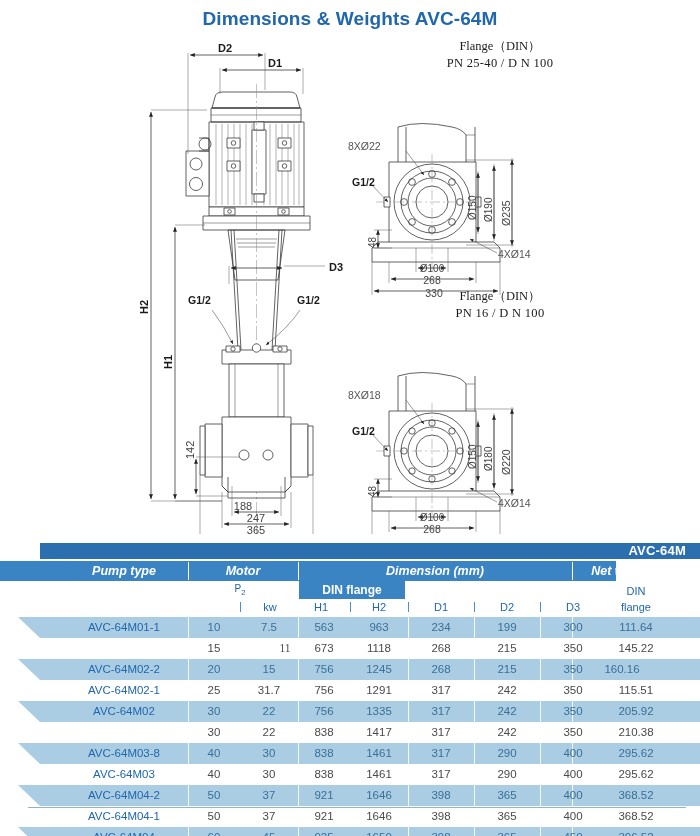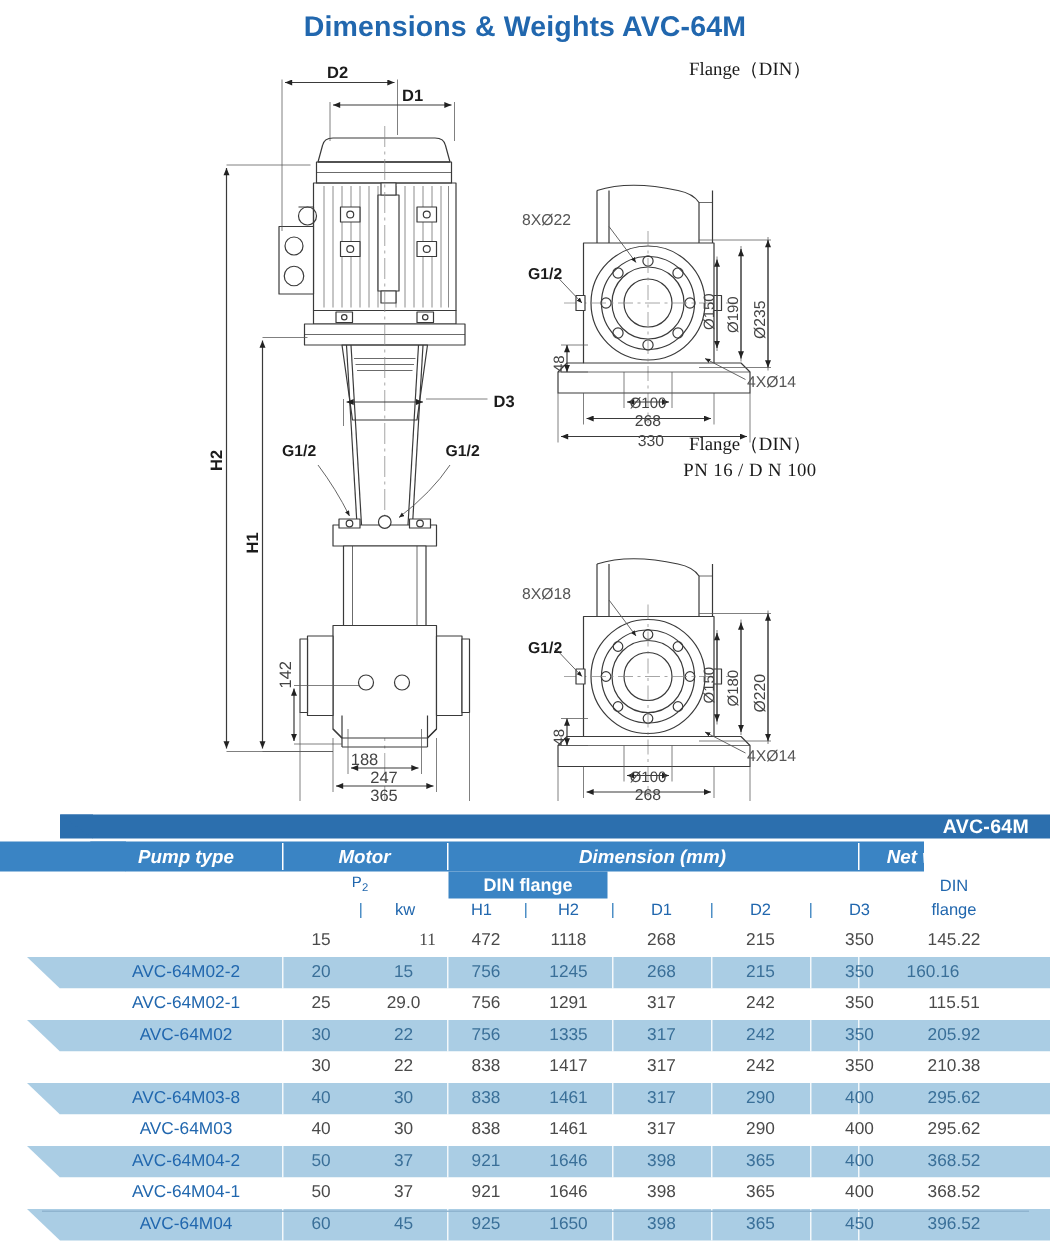--- a/index.html
+++ b/index.html
@@ -203,20 +203,21 @@
 <body>
 
 <div id="page">
 
   <div class="page-title">Dimensions &amp; Weights AVC-64M</div>
 
   <div class="drawing-area">
 
     <div class="flange-caption" style="left:390px; top:4px; width:220px;">
       <span>Flange（DIN）</span>
+      <span class="l2">PN 25-40 / D N 100</span>
     </div>
 
     <div class="flange-caption" style="left:390px; top:254px; width:220px;">
       <span>Flange（DIN）</span>
       <span class="l2">PN 16 / D N 100</span>
     </div>
 
     <svg class="svg-draw" width="700" height="500" viewBox="0 0 700 500">
       <defs>
         <marker id="ar" markerWidth="7" markerHeight="7" refX="6" refY="2.5" orient="auto" markerUnits="strokeWidth">
@@ -550,31 +551,50 @@
       <div class="tick" style="left:474px; top:21px;"></div>
       <div class="lbl" style="left:480px; top:20px; width:54px;">D2</div>
       <div class="tick" style="left:540px; top:21px;"></div>
       <div class="lbl" style="left:546px; top:20px; width:54px;">D3</div>
 
       <div class="lbl" style="left:572px; top:4px; width:128px;">DIN</div>
       <div class="lbl" style="left:572px; top:20px; width:128px;">flange</div>
     </div>
 
     <div class="rows" id="rows-host">
+        <div class="row alt">
+          <div class="rfill"></div>
+          <div class="rnotch"></div>
+          <div class="col-sep" style="left: 188px;"></div>
+          <div class="col-sep" style="left: 298px;"></div>
+          <div class="col-sep" style="left: 408px;"></div>
+          <div class="col-sep" style="left: 474px;"></div>
+          <div class="col-sep" style="left: 540px;"></div>
+          <div class="col-sep" style="left: 572px;"></div>
+          <div class="cell name" style="left: 60px; width: 128px;">AVC-64M01-1</div>
+          <div class="cell num" style="left: 188px; width: 52px;">10</div>
+          <div class="cell num" style="left: 240px; width: 58px;">7.5</div>
+          <div class="cell num" style="left: 298px; width: 52px;">563</div>
+          <div class="cell num" style="left: 350px; width: 58px;">963</div>
+          <div class="cell num" style="left: 408px; width: 66px;">234</div>
+          <div class="cell num" style="left: 474px; width: 66px;">199</div>
+          <div class="cell num" style="left: 540px; width: 66px;">300</div>
+          <div class="cell num" style="left: 572px; width: 128px;">111.64</div>
+        </div>
         <div class="row plain">
           <div class="rfill"></div>
           <div class="col-sep" style="left: 188px;"></div>
           <div class="col-sep" style="left: 298px;"></div>
           <div class="col-sep" style="left: 408px;"></div>
           <div class="col-sep" style="left: 474px;"></div>
           <div class="col-sep" style="left: 540px;"></div>
           <div class="col-sep" style="left: 572px;"></div>
           <div class="cell num" style="left: 188px; width: 52px;">15</div>
           <div class="cell num" style="left: 256px; width: 58px; font-family: Liberation Serif, serif;">11</div>
-          <div class="cell num" style="left: 298px; width: 52px;">472</div>
+          <div class="cell num" style="left: 298px; width: 52px;">673</div>
           <div class="cell num" style="left: 350px; width: 58px;">1118</div>
           <div class="cell num" style="left: 408px; width: 66px;">268</div>
           <div class="cell num" style="left: 474px; width: 66px;">215</div>
           <div class="cell num" style="left: 540px; width: 66px;">350</div>
           <div class="cell num" style="left: 572px; width: 128px;">145.22</div>
         </div>
         <div class="row alt">
           <div class="rfill"></div>
           <div class="rnotch"></div>
           <div class="col-sep" style="left: 188px;"></div>
@@ -596,21 +616,21 @@
         <div class="row plain">
           <div class="rfill"></div>
           <div class="col-sep" style="left: 188px;"></div>
           <div class="col-sep" style="left: 298px;"></div>
           <div class="col-sep" style="left: 408px;"></div>
           <div class="col-sep" style="left: 474px;"></div>
           <div class="col-sep" style="left: 540px;"></div>
           <div class="col-sep" style="left: 572px;"></div>
           <div class="cell name" style="left: 60px; width: 128px;">AVC-64M02-1</div>
           <div class="cell num" style="left: 188px; width: 52px;">25</div>
-          <div class="cell num" style="left: 240px; width: 58px;">29.0</div>
+          <div class="cell num" style="left: 240px; width: 58px;">31.7</div>
           <div class="cell num" style="left: 298px; width: 52px;">756</div>
           <div class="cell num" style="left: 350px; width: 58px;">1291</div>
           <div class="cell num" style="left: 408px; width: 66px;">317</div>
           <div class="cell num" style="left: 474px; width: 66px;">242</div>
           <div class="cell num" style="left: 540px; width: 66px;">350</div>
           <div class="cell num" style="left: 572px; width: 128px;">115.51</div>
         </div>
         <div class="row alt">
           <div class="rfill"></div>
           <div class="rnotch"></div>

